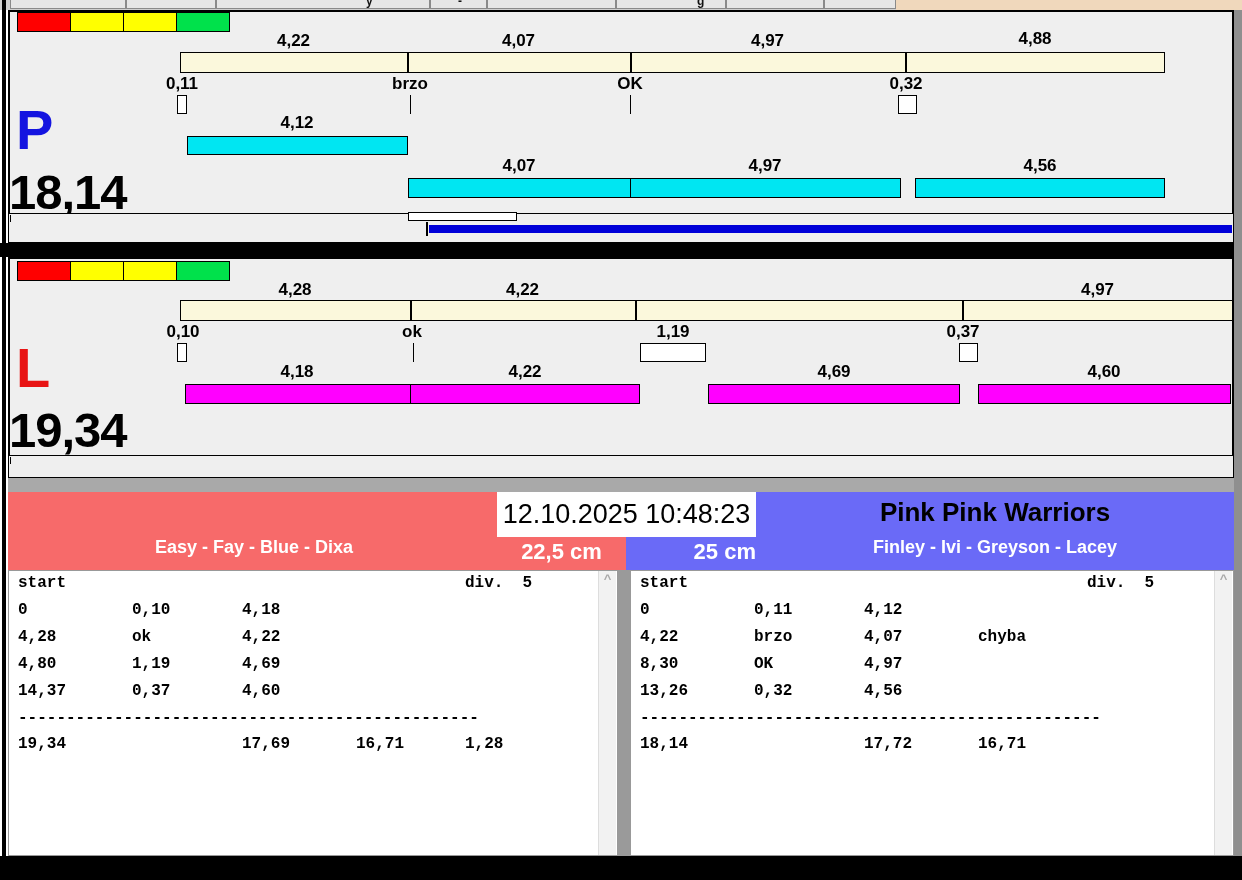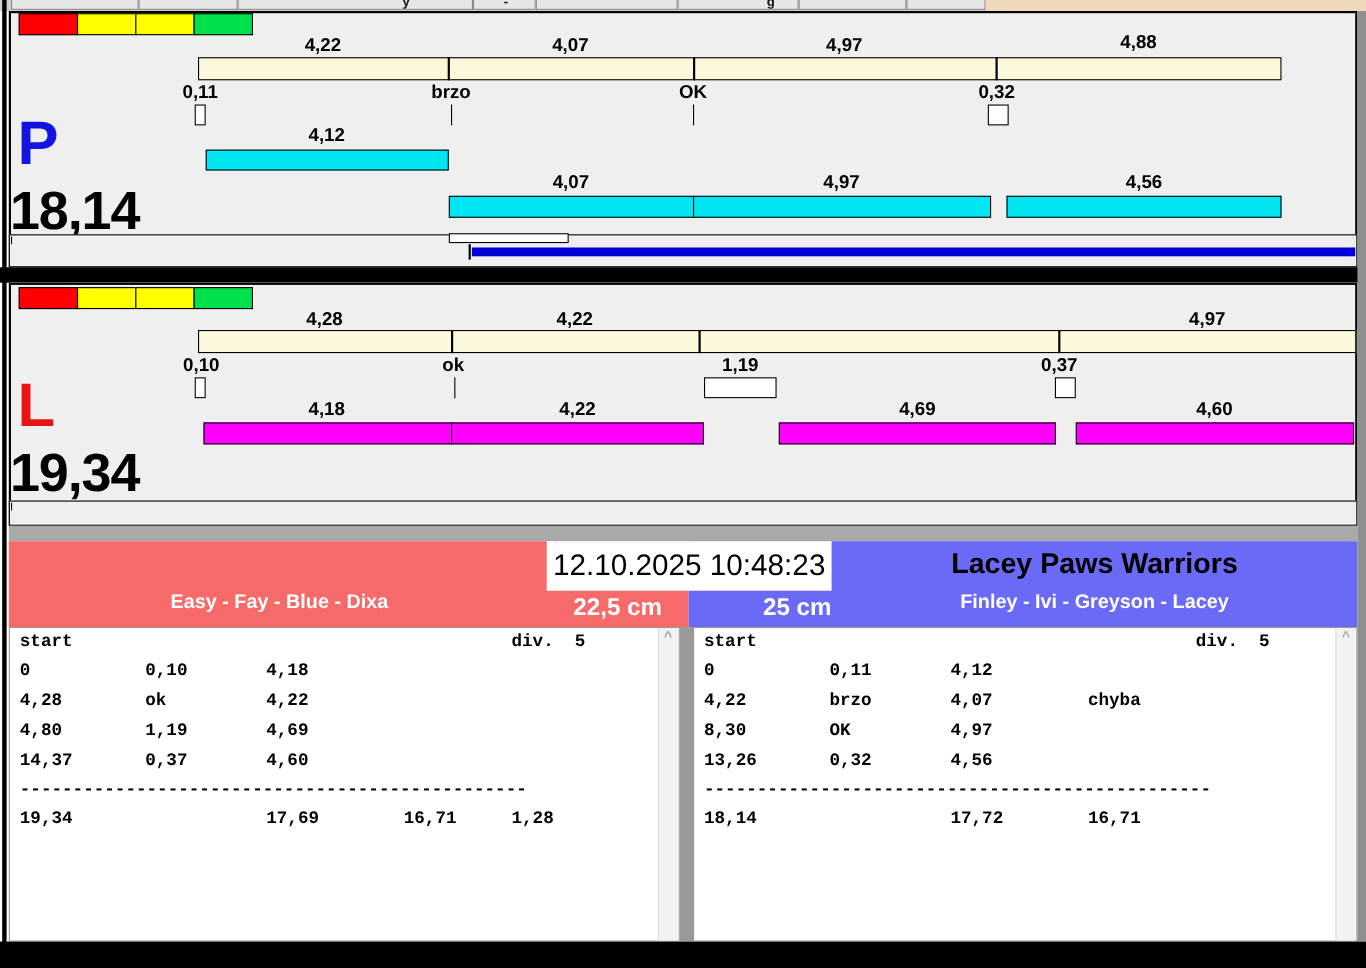--- a/index.html
+++ b/index.html
@@ -29,21 +29,21 @@
   .thead{position:absolute;height:78px;}
   .tname{position:absolute;font-size:26px;text-align:center;color:#000;white-space:nowrap;}
   .tdogs{position:absolute;font-size:18px;text-align:center;color:#fff;white-space:nowrap;}
   .tcm{position:absolute;font-size:22px;text-align:center;color:#fff;white-space:nowrap;}
   .dtbox{position:absolute;left:497px;top:492px;width:259px;height:45px;background:#fff;
          font-weight:400;font-size:27px;text-align:center;line-height:45px;white-space:nowrap;}
   .tbody{position:absolute;top:570px;height:286px;background:#fff;border:1px solid #999;box-sizing:border-box;}
   .rows{position:absolute;top:574px;font-size:16px;font-family:Liberation Mono, monospace;}
   .trow{position:relative;height:27px;}
   .trow .c{position:absolute;white-space:pre;}
-  .c0{left:0;} .c1{left:114px;} .c2{left:224px;} .c3{left:349px;} .c4{left:447px;}
+  .c0{left:0;} .c1{left:114px;} .c2{left:224px;} .c3{left:338px;} .c4{left:447px;}
   .dashrow{position:relative;height:26px;letter-spacing:0px;white-space:nowrap;}
   .sbar{position:absolute;top:571px;width:18px;height:284px;background:#f2f2f2;border-left:1px solid #ddd;box-sizing:border-box;}
   .sbar .chev{position:absolute;top:0px;left:0;width:100%;text-align:center;color:#aaa;font-size:13px;}
   .gapcol{position:absolute;left:618px;top:570px;width:12px;height:286px;background:#9a9a9a;}
   .edgeL{position:absolute;left:2px;top:0;width:4px;height:880px;background:#000;}
   .edgeR{position:absolute;left:1234px;top:10px;width:8px;height:846px;background:#8f8f8f;}
   .footer{position:absolute;left:0;top:856px;width:1242px;height:24px;background:#000;}
 </style>
 </head>
 <body>
@@ -156,21 +156,21 @@
   <div class="tick" style="left:10px;top:457px;height:7px;"></div>
 
   <div class="band" style="left:8px;top:478px;width:1226px;height:14px;background:#a9a9a9;"></div>
 
   <div class="thead" style="left: 8px; top: 492px; width: 618px; background: rgb(247, 106, 106);"></div>
   <div class="thead" style="left: 626px; top: 492px; width: 608px; background: rgb(106, 106, 247);"></div>
 
   <div class="tdogs" style="left:8px;top:537px;width:492px;">Easy - Fay - Blue - Dixa</div>
   <div class="tcm" style="left:497px;top:539px;width:129px;">22,5 cm</div>
 
-  <div class="tname" style="left:756px;top:497px;width:478px;">Lacey Paws Warriors</div>
+  <div class="tname" style="left:756px;top:497px;width:478px;">Pink Pink Warriors</div>
   <div class="tdogs" style="left:756px;top:537px;width:478px;">Finley - Ivi - Greyson - Lacey</div>
   <div class="tcm" style="left:626px;top:539px;width:130px;text-align:right;">25 cm</div>
 
   <div class="dtbox">12.10.2025 10:48:23</div>
 
   <div class="tbody" style="left:8px;width:610px;"></div>
   <div class="tbody" style="left:630px;width:604px;"></div>
   <div class="gapcol"></div>
 
   <div class="rows" style="left:18px;width:570px;">

